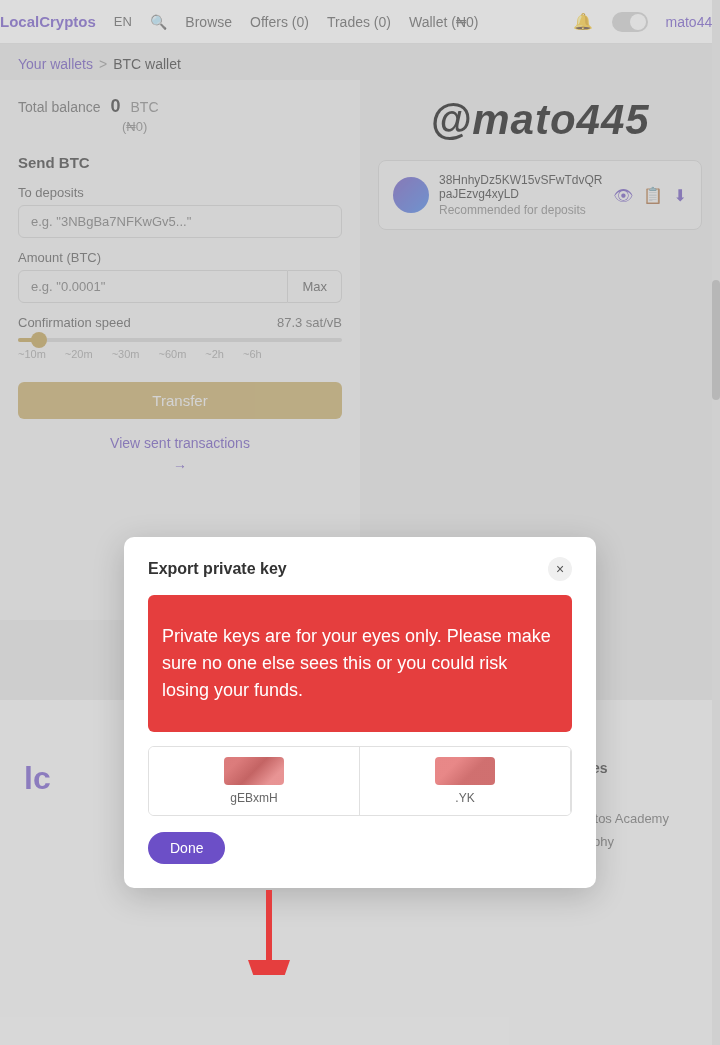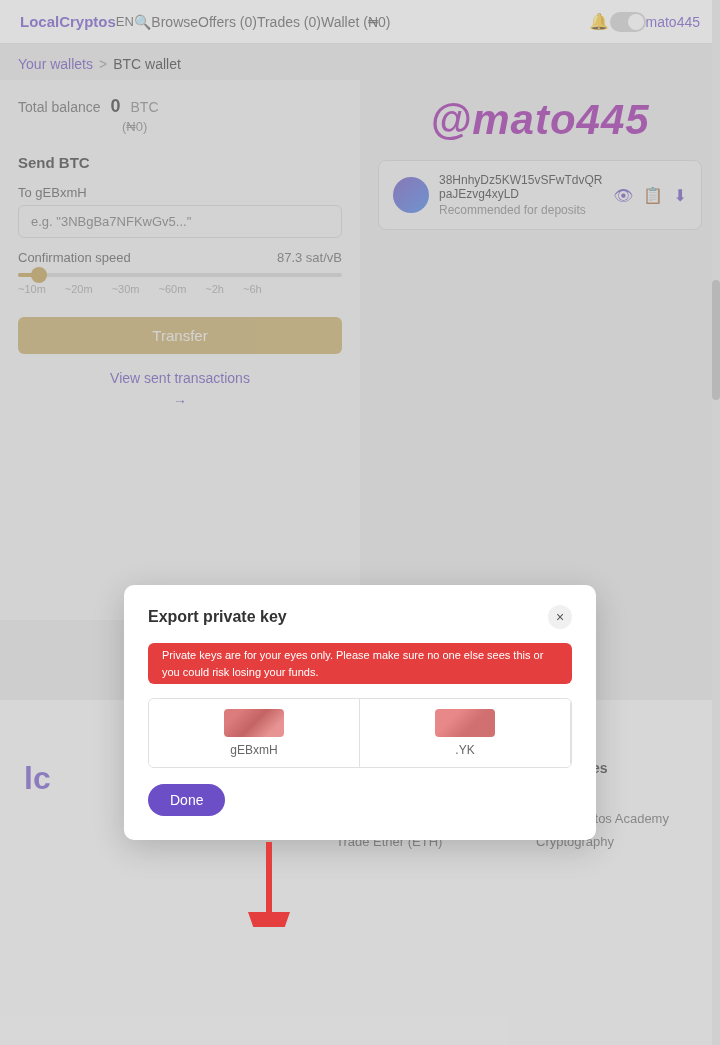--- a/index.html
+++ b/index.html
@@ -1,21 +1,21 @@
 <!DOCTYPE html>
 <html><head>
   <meta charset="utf-8">
   <style>
     * { box-sizing: border-box; margin: 0; padding: 0; }
     body { font-family: -apple-system, BlinkMacSystemFont, 'Segoe UI', sans-serif; background: #f5f5f5; color: #333; font-size: 14px; width: 720px; min-height: 1045px; position: relative; }
   </style>
 </head>
 <body>
 
-<div style="background:white;display:flex;align-items:center;padding:0 20px;height:44px;border-bottom:1px solid #e0e0e0;">
+<div style="background:white;display:flex;align-items:center;padding:0 0;height:44px;border-bottom:1px solid #e0e0e0;gap:18px;">
   <span style="color:#6c4fc7;font-weight:700;font-size:15px;cursor:pointer;">LocalCryptos</span>
   <span style="font-size:13px;color:#555;cursor:pointer;display:flex;align-items:center;gap:2px;">EN</span>
   <span style="color:#888;font-size:14px;">🔍</span>
   <span style="font-size:14px;color:#555;cursor:pointer;">Browse</span>
   <span style="font-size:14px;color:#555;cursor:pointer;">Offers (0)</span>
   <span style="font-size:14px;color:#555;cursor:pointer;">Trades (0)</span>
   <span style="font-size:14px;color:#555;cursor:pointer;">Wallet (₦0)</span>
   <span style="flex:1;"></span>
   <span style="font-size:16px;color:#888;cursor:pointer;">🔔</span>
   <div style="width:36px;height:20px;background:#ccc;border-radius:10px;position:relative;cursor:pointer;">
@@ -42,24 +42,31 @@
           <span style="font-size:18px;font-weight:600;">0</span>
           <span style="font-size:14px;color:#888;">BTC</span>
         </div>
         <div style="font-size:13px;color:#888;margin-left:104px;">(₦0)</div>
       </div>
 
       <div>
         <div style="font-size:15px;font-weight:600;margin-bottom:14px;">Send BTC</div>
 
         <div style="margin-bottom:12px;">
-          <div style="font-size:13px;color:#555;margin-bottom:5px;">To gEBxmH</div>
+          <div style="font-size:13px;color:#555;margin-bottom:5px;">To deposits</div>
           <input style="width: 100%; border: 1px solid rgb(221, 221, 221); border-radius: 6px; padding: 8px 12px; font-size: 13px; color: rgb(170, 170, 170); background: white;" placeholder="e.g. &quot;3NBgBa7NFKwGv5...&quot;">
         </div>
 
+        <div style="margin-bottom:12px;">
+          <div style="font-size:13px;color:#555;margin-bottom:5px;">Amount (BTC)</div>
+          <div style="display:flex;">
+            <input style="flex: 1 1 0%; border: 1px solid rgb(221, 221, 221); border-radius: 6px 0px 0px 6px; padding: 8px 12px; font-size: 13px; color: rgb(170, 170, 170); background: white;" placeholder="e.g. &quot;0.0001&quot;">
+            <button style="border:1px solid #ddd;border-left:none;border-radius:0 6px 6px 0;padding:8px 14px;font-size:13px;color:#555;background:white;cursor:pointer;">Max</button>
+          </div>
+        </div>
 
         <div style="margin-bottom:8px;">
           <div style="display:flex;justify-content:space-between;align-items:center;margin-bottom:8px;">
             <span style="font-size:13px;color:#555;">Confirmation speed</span>
             <span style="font-size:13px;color:#666;">87.3 sat/vB</span>
           </div>
           <div style="position:relative;width:100%;margin-bottom:4px;">
             <div style="width:100%;height:4px;background:#ddd;border-radius:2px;position:relative;">
               <div style="width:8%;height:4px;background:#c9a44a;border-radius:2px;"></div>
               <div style="width:16px;height:16px;background:#c9a44a;border-radius:50%;position:absolute;top:-6px;left:4%;cursor:pointer;"></div>
@@ -78,21 +85,21 @@
         <button style="width:100%;padding:10px;background:#c9a44a;color:white;border:none;border-radius:6px;font-size:15px;font-weight:500;cursor:pointer;margin-top:14px;opacity:0.85;">Transfer</button>
 
         <div style="display:flex;align-items:center;gap:5px;color:#6c4fc7;font-size:14px;margin-top:16px;cursor:pointer;flex-direction:column;">
           <span>View sent transactions</span>
           <span>→</span>
         </div>
       </div>
     </div>
 
     <div style="flex:1;padding:16px 18px;background:#f5f5f5;">
-      <div style="text-align:center;font-size:42px;font-weight:800;color:#a21caf;letter-spacing:1px;margin-bottom:16px;font-style:italic;">@mato445</div>
+      <div style="text-align:center;font-size:42px;font-weight:800;color:#000000;letter-spacing:1px;margin-bottom:16px;font-style:italic;">@mato445</div>
 
       <div style="background:white;border:1px solid #e0e0e0;border-radius:8px;padding:12px 14px;">
         <div style="display:flex;align-items:center;gap:10px;">
           <div style="width:36px;height:36px;border-radius:50%;background:linear-gradient(135deg,#6c4fc7 0%,#3b82f6 100%);flex-shrink:0;"></div>
           <div>
             <div style="font-size:12px;font-weight:500;color:#333;word-break:break-all;">38HnhyDz5KW15vSFwTdvQRpaJEzvg4xyLD</div>
             <div style="font-size:12px;color:#888;margin-top:2px;">Recommended for deposits</div>
           </div>
           <div style="margin-left:auto;display:flex;gap:10px;align-items:center;">
             <span style="color:#6c4fc7;cursor:pointer;font-size:16px;">👁</span>
@@ -111,21 +118,21 @@
 <div style="position:absolute;top:0;left:0;width:720px;height:100%;background:rgba(180,180,180,0.45);display:flex;align-items:center;justify-content:center;z-index:100;padding-top:380px;">
   <div style="background:white;border-radius:10px;width:472px;padding:20px 24px 24px;position:relative;box-shadow:0 8px 32px rgba(0,0,0,0.18);">
     
     
     <div style="display:flex;align-items:center;justify-content:space-between;margin-bottom:14px;">
       <span style="font-size:16px;font-weight:600;">Export private key</span>
       <button style="width:24px;height:24px;background:#f0f0f0;border-radius:50%;display:flex;align-items:center;justify-content:center;cursor:pointer;font-size:14px;color:#555;border:none;">×</button>
     </div>
 
     
-    <div style="background:#e53e3e;color:white;border-radius:6px;padding:4px 14px;font-size:11px;line-height:1.5;margin-bottom:14px;">Private keys are for your eyes only. Please make sure no one else sees this or you could risk losing your funds.</div>
+    <div style="background:#e53e3e;color:white;border-radius:6px;padding:28px 14px;font-size:18px;line-height:1.5;margin-bottom:14px;">Private keys are for your eyes only. Please make sure no one else sees this or you could risk losing your funds.</div>
 
     
     <div style="display:flex;border:1px solid #e0e0e0;border-radius:6px;overflow:hidden;margin-bottom:16px;">
       <div style="flex:1;padding:10px 8px;text-align:center;font-size:13px;color:#555;background:white;border-right:1px solid #e0e0e0;display:flex;flex-direction:column;align-items:center;gap:6px;">
         <div style="width:60px;height:28px;background:linear-gradient(135deg,#d05050 20%,#b03030 50%,#e07070 80%);border-radius:4px;opacity:0.75;"></div>
         <span style="font-size:12px;color:#666;">gEBxmH</span>
       </div>
       <div style="flex:1;padding:10px 8px;text-align:center;font-size:13px;color:#555;background:white;border-right:1px solid #e0e0e0;display:flex;flex-direction:column;align-items:center;gap:6px;">
         <div style="width:60px;height:28px;background:linear-gradient(135deg,#e06060 30%,#c04040 60%);border-radius:4px;opacity:0.75;"></div>
         <span style="font-size:12px;color:#666;">.YK</span>

